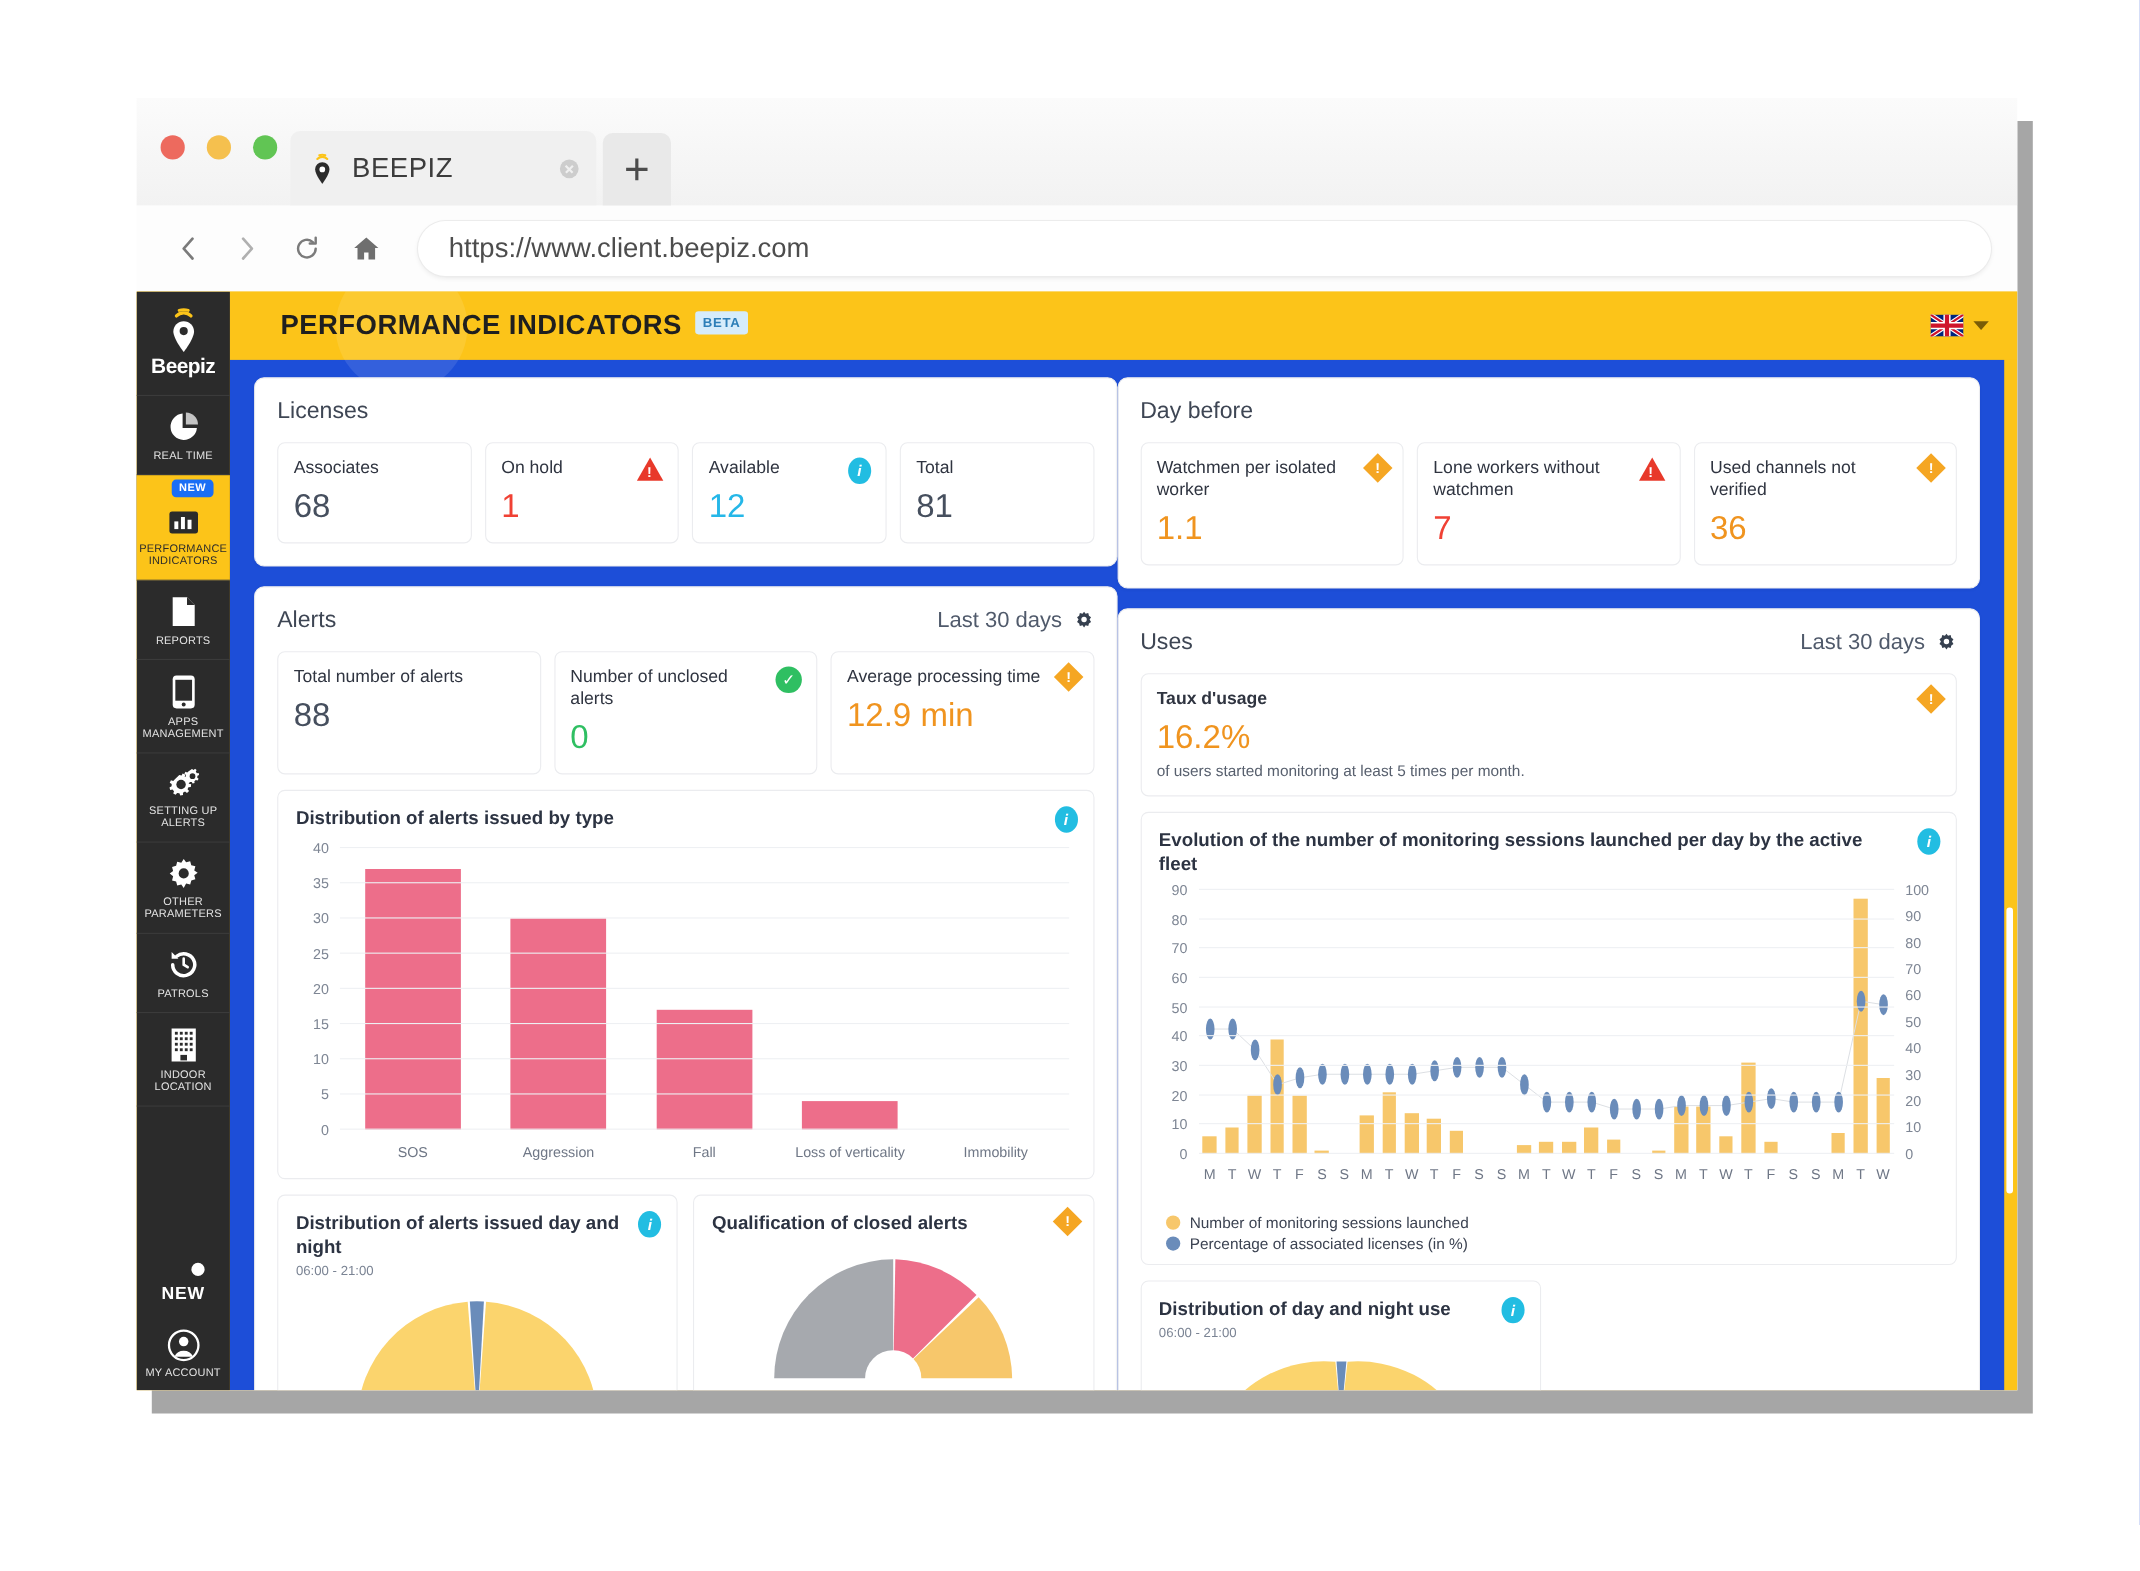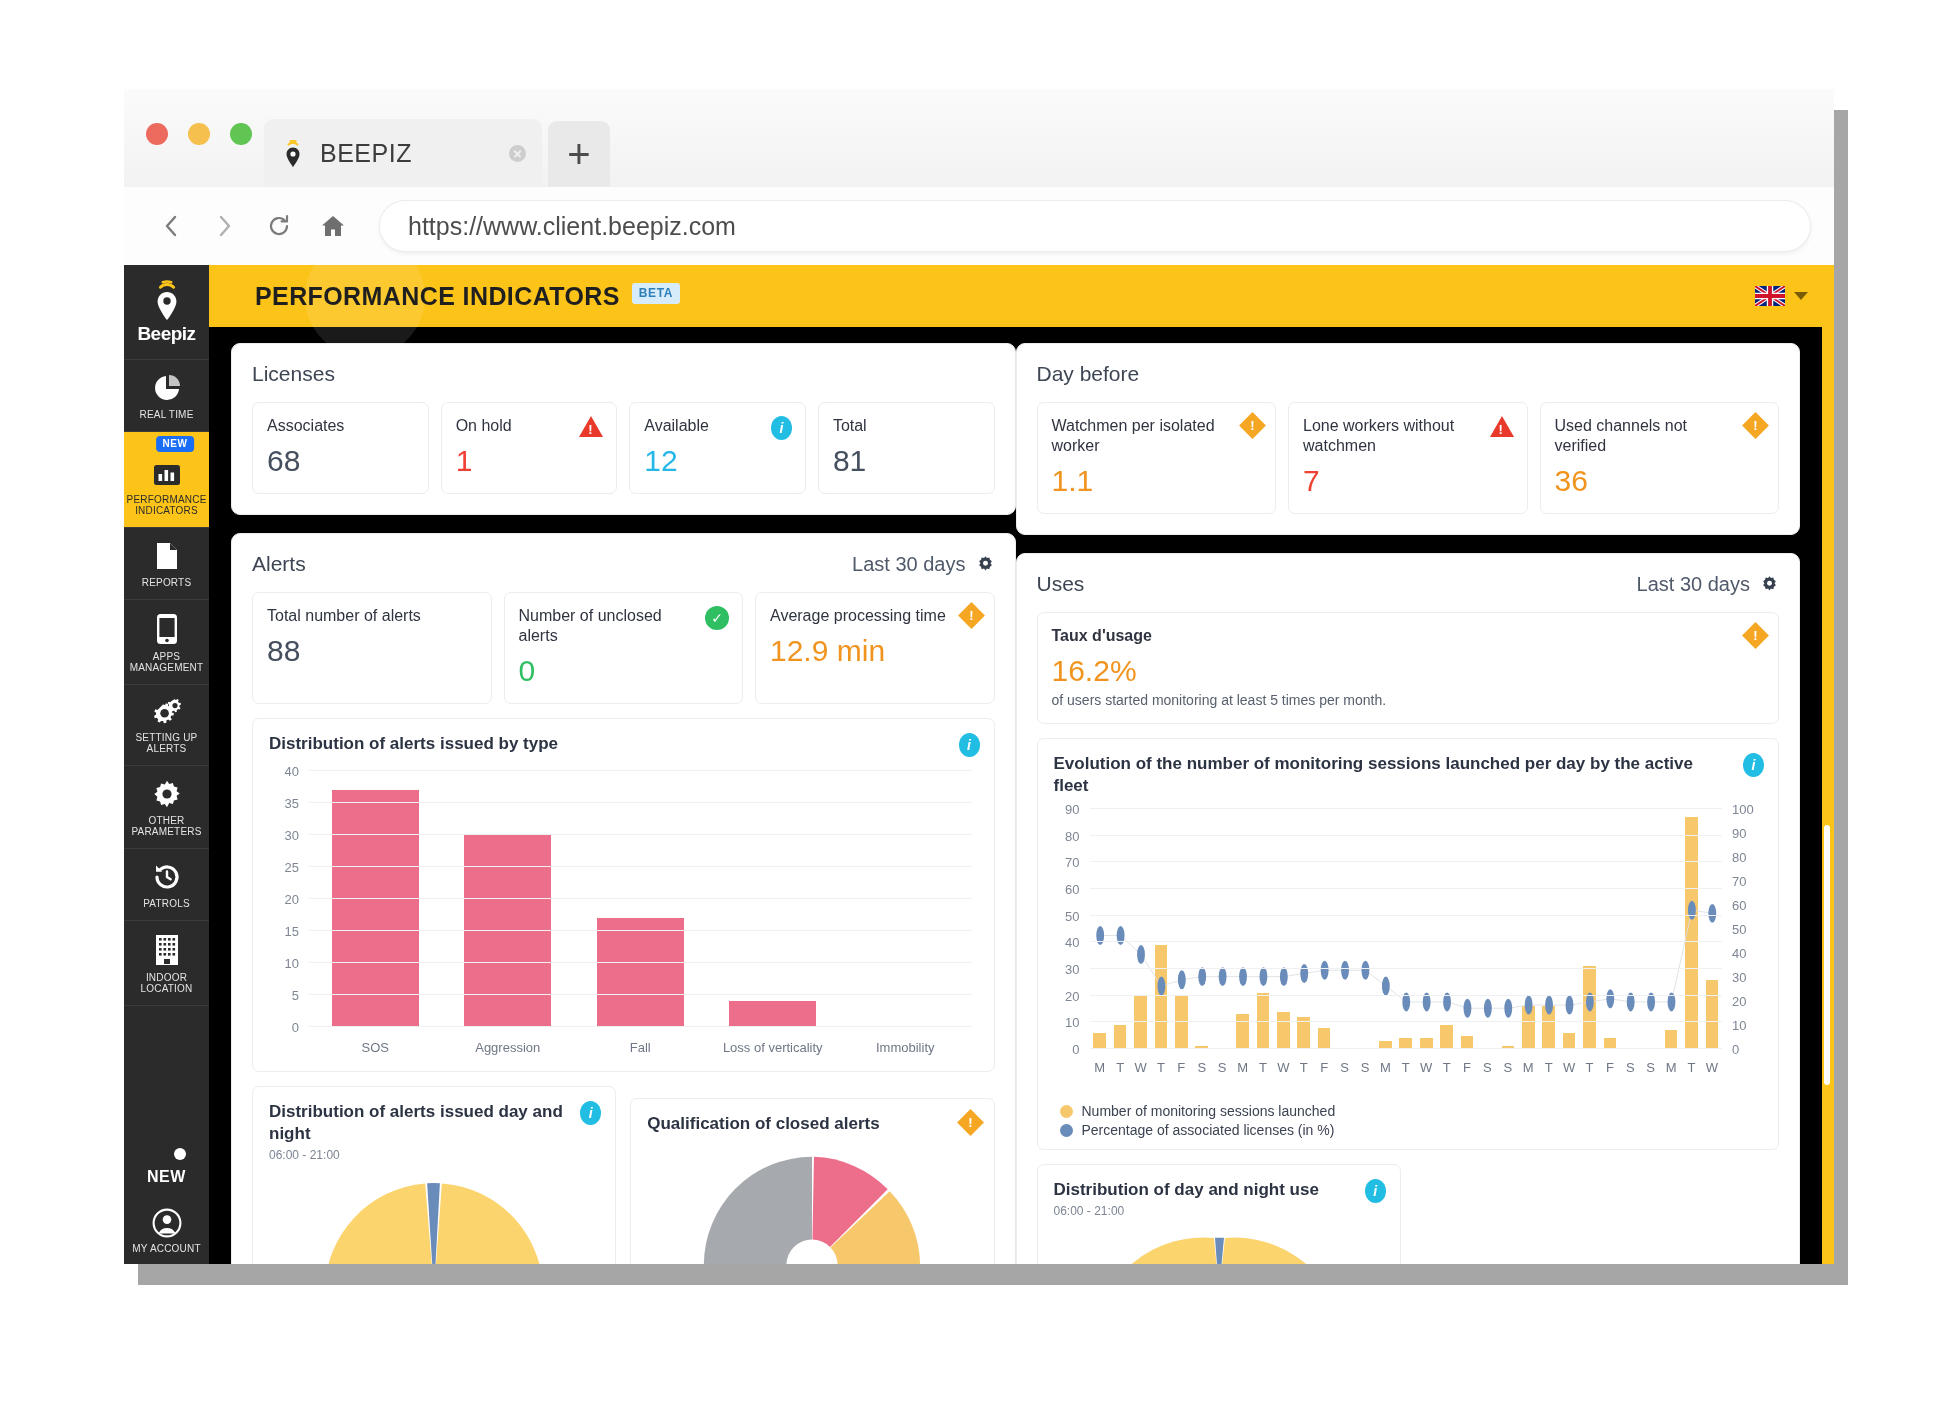--- a/index.html
+++ b/index.html
@@ -147,21 +147,21 @@
   }
   .beta {
     margin-left: 12px; background: #d6ecfb; color: #2e7fb8;
     font-size: 12px; font-weight: bold; padding: 3px 7px 4px; border-radius: 3px;
     letter-spacing: .6px; position: relative; top: -3px; z-index: 2;
   }
   .lang { margin-left: auto; display: flex; align-items: center; gap: 9px; }
   .caret { width: 0; height: 0; border-left: 7px solid transparent; border-right: 7px solid transparent; border-top: 8px solid #7a5c07; }
 
   .content {
-    flex: 1 1 auto; background: #000000;
+    flex: 1 1 auto; background: #1d4ed8;
     margin: 0 12px 0 0; padding: 16px 22px 0 22px;
     overflow: hidden; display: grid;
     grid-template-columns: 1fr 1fr; gap: 0;
     align-content: start;
   }
 
   .card {
     background: #fff; border-radius: 9px; border: 1px solid #ebecef;
     box-shadow: 0 1px 3px rgba(16,24,40,.05);
     padding: 18px 20px 20px;
@@ -577,21 +577,21 @@
                   </div>
                   <div class="pie-wrap">
                     <svg width="250" height="118" viewBox="0 0 250 120">
                       <path d="M14 118 A111 111 0 0 1 116 7.5 L125 118 Z" fill="#fbd46d"></path>
                       <path d="M118 7.3 A111 111 0 0 1 131 7.3 L125 118 Z" fill="#6a8cba"></path>
                       <path d="M133 7.5 A111 111 0 0 1 236 118 L125 118 Z" fill="#fbd46d"></path>
                     </svg>
                   </div>
                 </div>
 
-                <div class="panel" style="margin-top:12px">
+                <div class="panel" style="margin-top:0">
                   <div class="panel-head">
                     <div class="panel-title">Qualification of closed alerts</div>
                     <div class="panel-icon">
                         <div class="ic-diamond"></div>
                       </div>
                   </div>
                   <div class="pie-wrap">
                     <svg width="250" height="118" viewBox="0 0 250 120">
                       <path d="M15 118 A110 110 0 0 1 125 8 L125 118 Z" fill="#a6a9ae"></path>
                       <path d="M127 8 A110 110 0 0 1 202 41 L125 118 Z" fill="#ed6e8a"></path>

